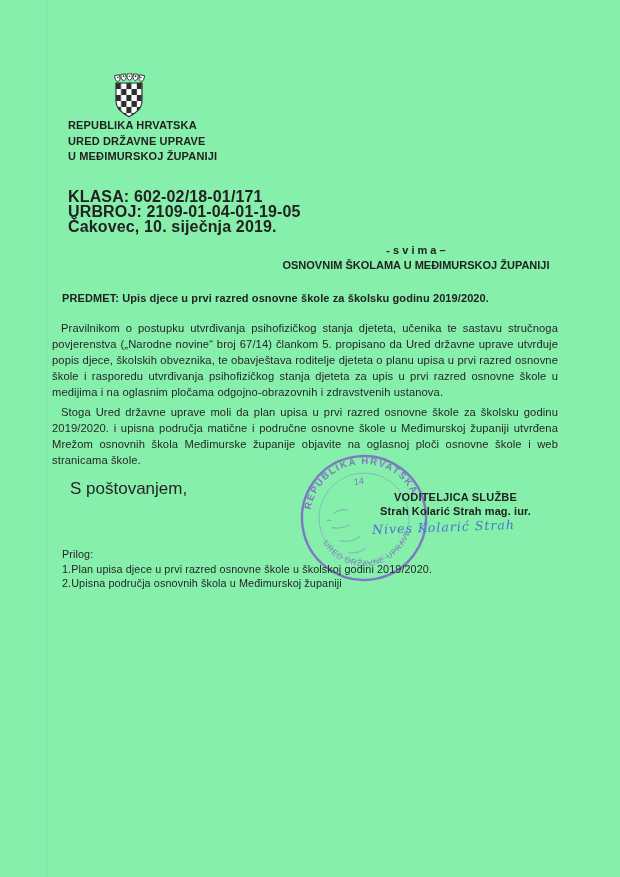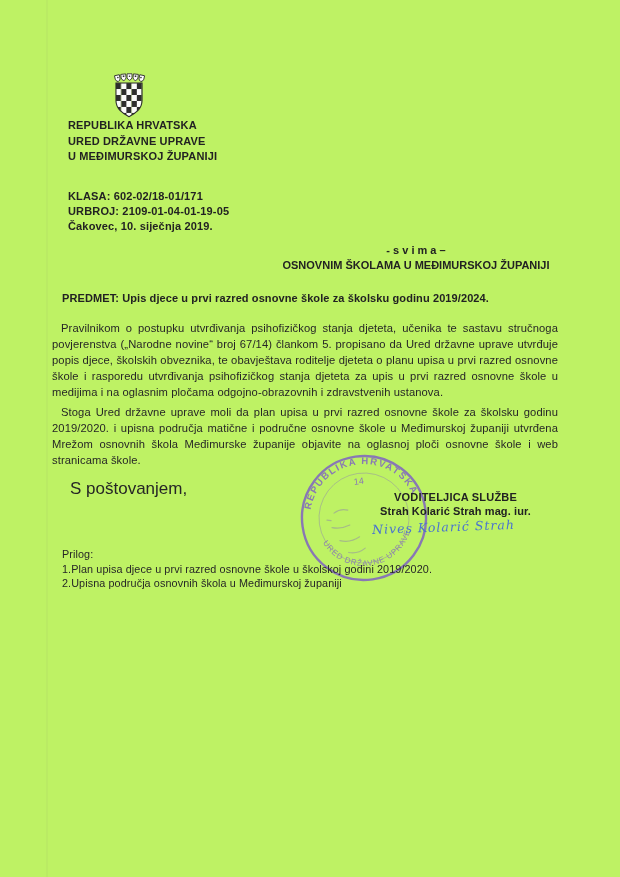--- a/index.html
+++ b/index.html
@@ -4,38 +4,38 @@
 <style>
   * { margin:0; padding:0; box-sizing:border-box; }
   html,body { background:#ffffff; }
   body {
     width:620px; height:877px;
     font-family:"Liberation Sans", sans-serif;
     color:#1e1e1e;
   }
   .page {
     position:relative; width:620px; height:877px;
-    background:#bef264; overflow:hidden;
+    background:#86efac; overflow:hidden;
   }
   .scan-line {
     position:absolute; left:46px; top:0; width:2px; height:877px;
     background:rgba(110,110,110,0.05);
   }
   .coa {
     position:absolute; left:112px; top:70px; width:34px; height:50px;
     filter:blur(0.2px);
   }
   .letterhead {
     position:absolute; left:68px; top:118px;
     font-size:11px; font-weight:bold; line-height:15.6px;
     letter-spacing:0.15px; color:#222;
   }
   .reference {
     position:absolute; left:68px; top:189px;
-    font-size:11px; font-weight:bold; line-height:15.2px;
+    font-size:16px; font-weight:bold; line-height:15.2px;
     letter-spacing:0.15px; color:#222;
   }
   .addressee {
     position:absolute; left:251px; top:243px; width:330px;
     text-align:center; font-size:11px; font-weight:bold; line-height:15px;
     color:#222;
   }
   .subject {
     position:absolute; left:62px; top:292px; width:520px;
     font-size:11px; font-weight:bold; letter-spacing:0.1px; color:#222;
@@ -125,21 +125,21 @@
     <div>KLASA: 602-02/18-01/171</div>
     <div>URBROJ: 2109-01-04-01-19-05</div>
     <div>Čakovec, 10. siječnja 2019.</div>
   </div>
 
   <div class="addressee">
     <div>- s v i m a –</div>
     <div>OSNOVNIM ŠKOLAMA U MEĐIMURSKOJ ŽUPANIJI</div>
   </div>
 
-  <div class="subject">PREDMET: Upis djece u prvi razred osnovne škole za školsku godinu 2019/2024.</div>
+  <div class="subject">PREDMET: Upis djece u prvi razred osnovne škole za školsku godinu 2019/2020.</div>
 
   <div class="para para-1">Pravilnikom o postupku utvrđivanja psihofizičkog stanja djeteta, učenika te sastavu stručnoga povjerenstva („Narodne novine“ broj 67/14) člankom 5. propisano da Ured državne uprave utvrđuje popis djece, školskih obveznika, te obavještava roditelje djeteta o planu upisa u prvi razred osnovne škole i rasporedu utvrđivanja psihofizičkog stanja djeteta za upis u prvi razred osnovne škole u medijima i na oglasnim pločama odgojno-obrazovnih i zdravstvenih ustanova.</div>
   <div class="para para-2">Stoga Ured državne uprave moli da plan upisa u prvi razred osnovne škole za školsku godinu 2019/2020. i upisna područja matične i područne osnovne škole u Međimurskoj županiji utvrđena Mrežom osnovnih škola Međimurske županije objavite na oglasnoj ploči osnovne škole i web stranicama škole.</div>
   <div class="closing">S poštovanjem,</div>
 
   <div class="stamp">
     <svg viewBox="0 0 134 134" width="134" height="134" xmlns="http://www.w3.org/2000/svg">
       <g transform="rotate(-8 67 67)">
         <circle cx="67" cy="67" r="62" fill="none" stroke="#7d5ec6" stroke-width="2.4"></circle>
         <circle cx="67" cy="67" r="45" fill="none" stroke="#7d5ec6" stroke-width="0.8" opacity="0.5"></circle>

